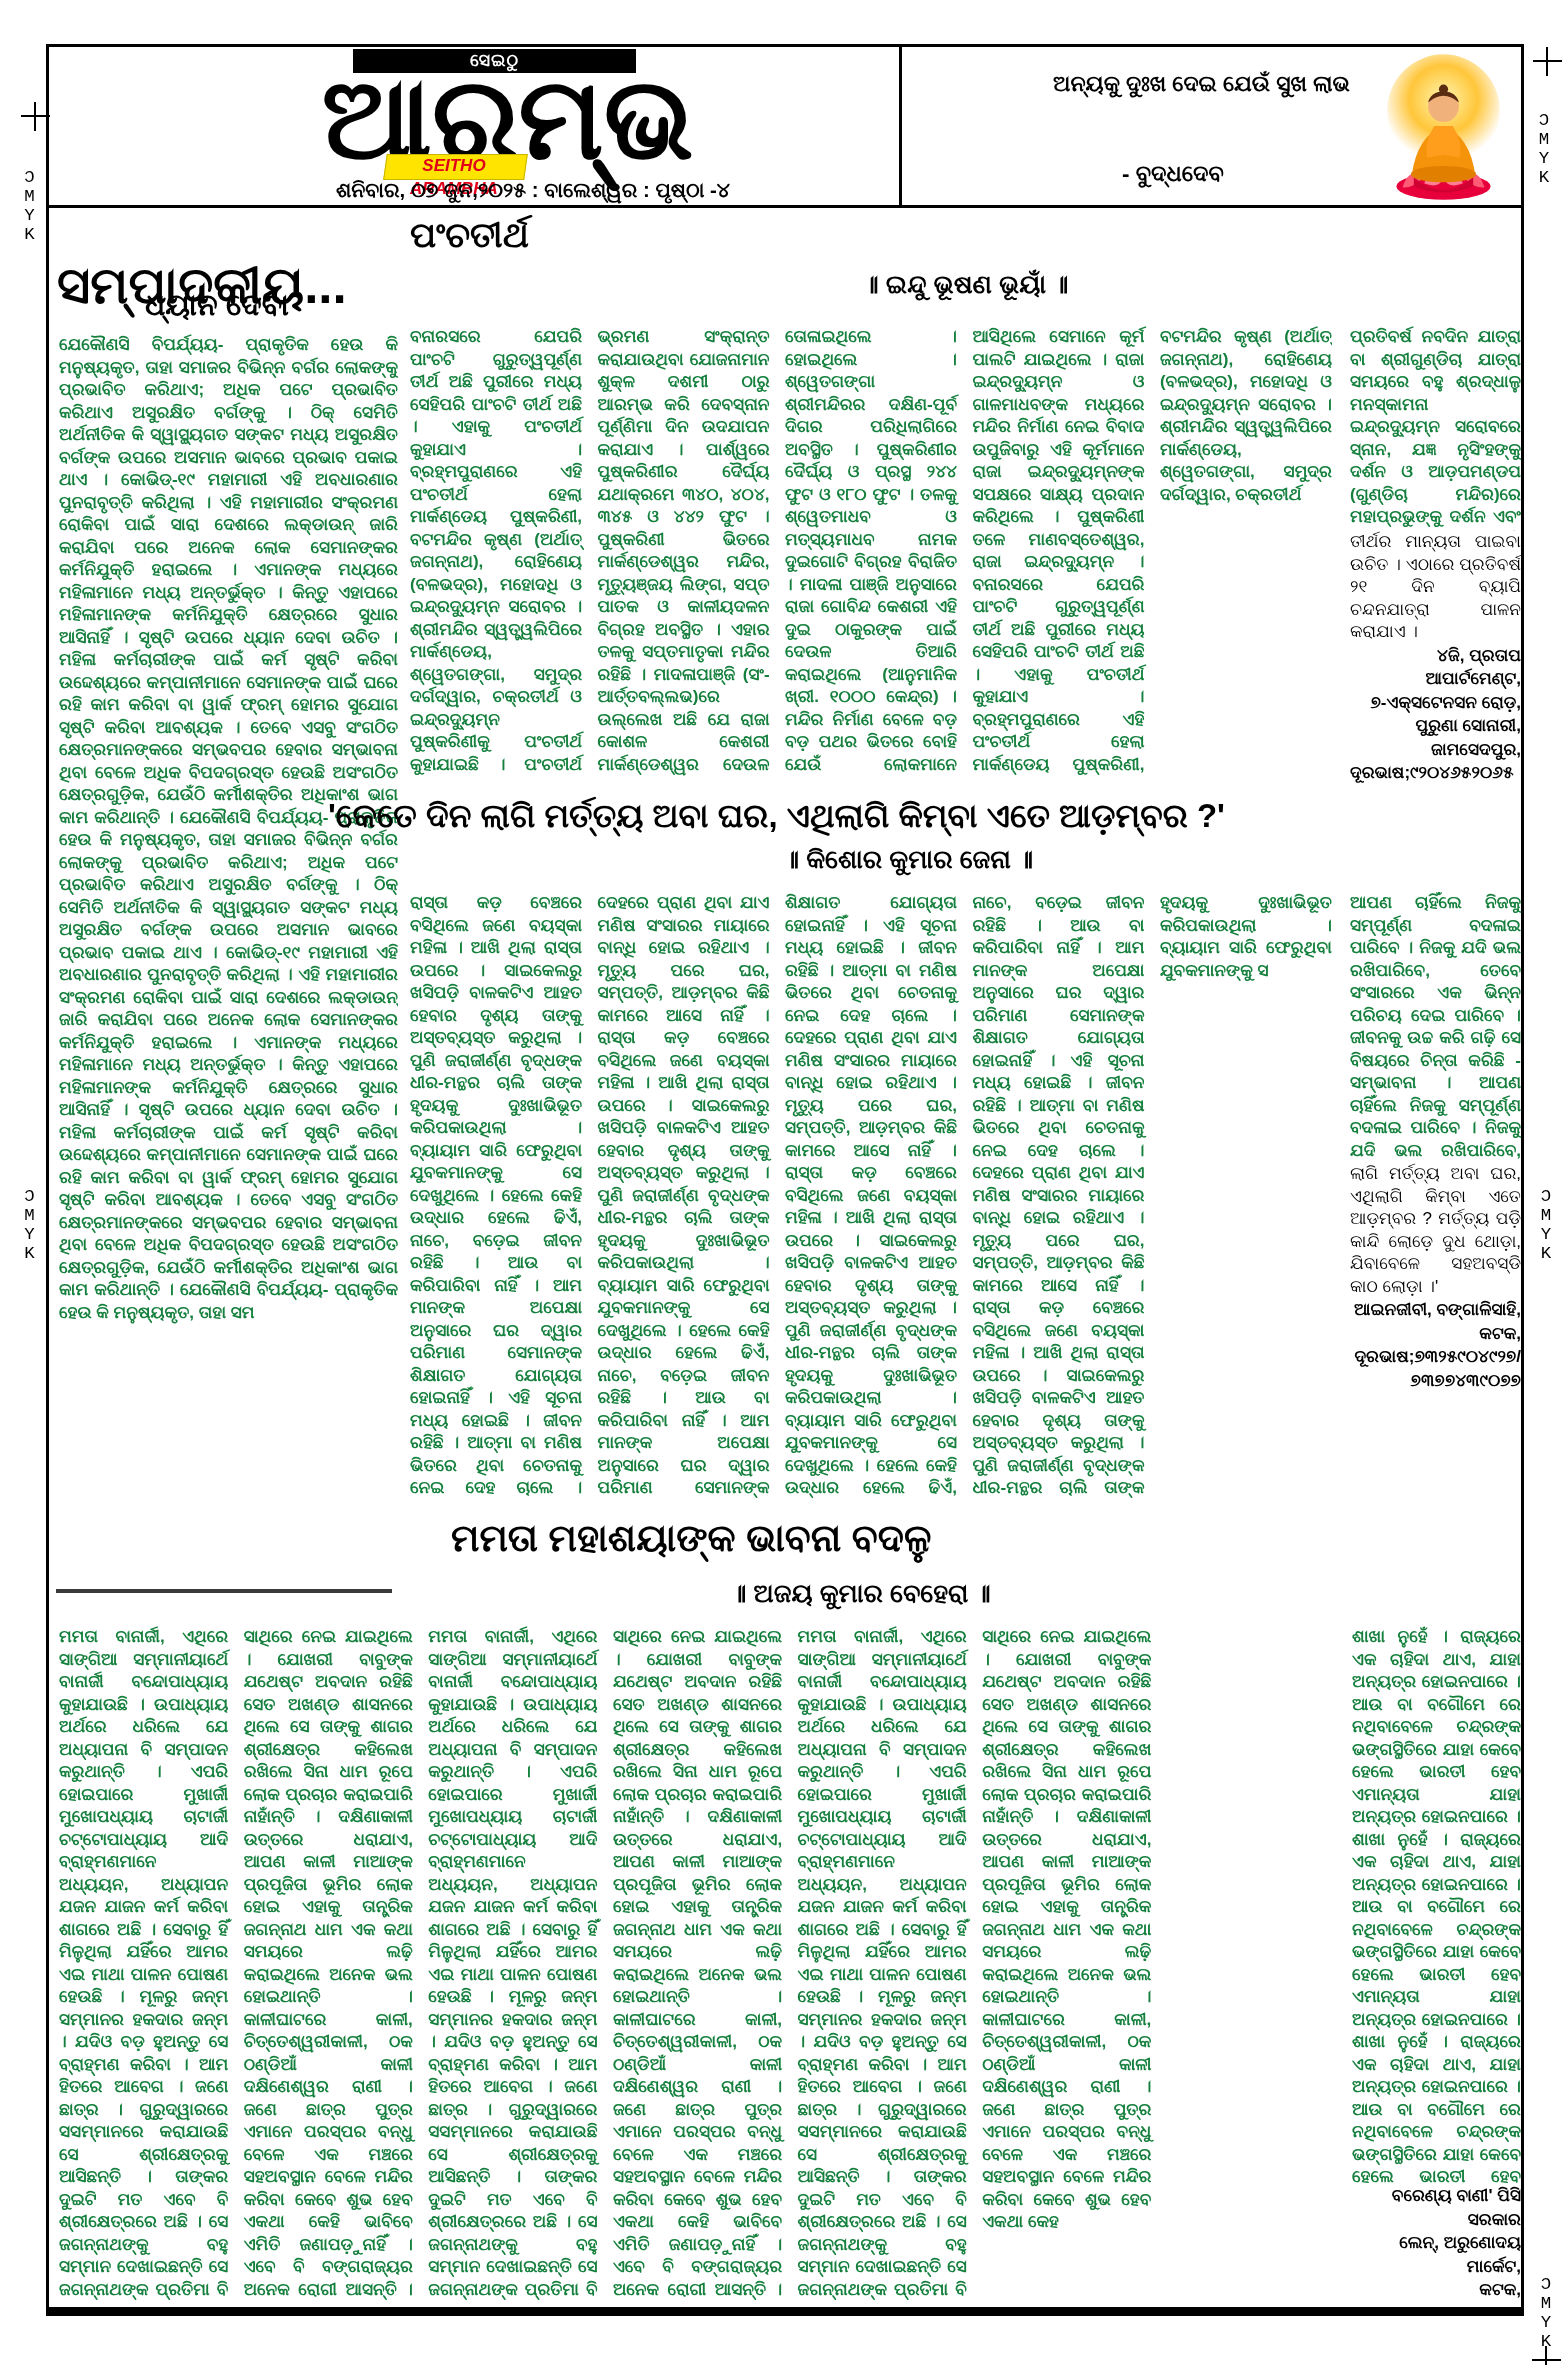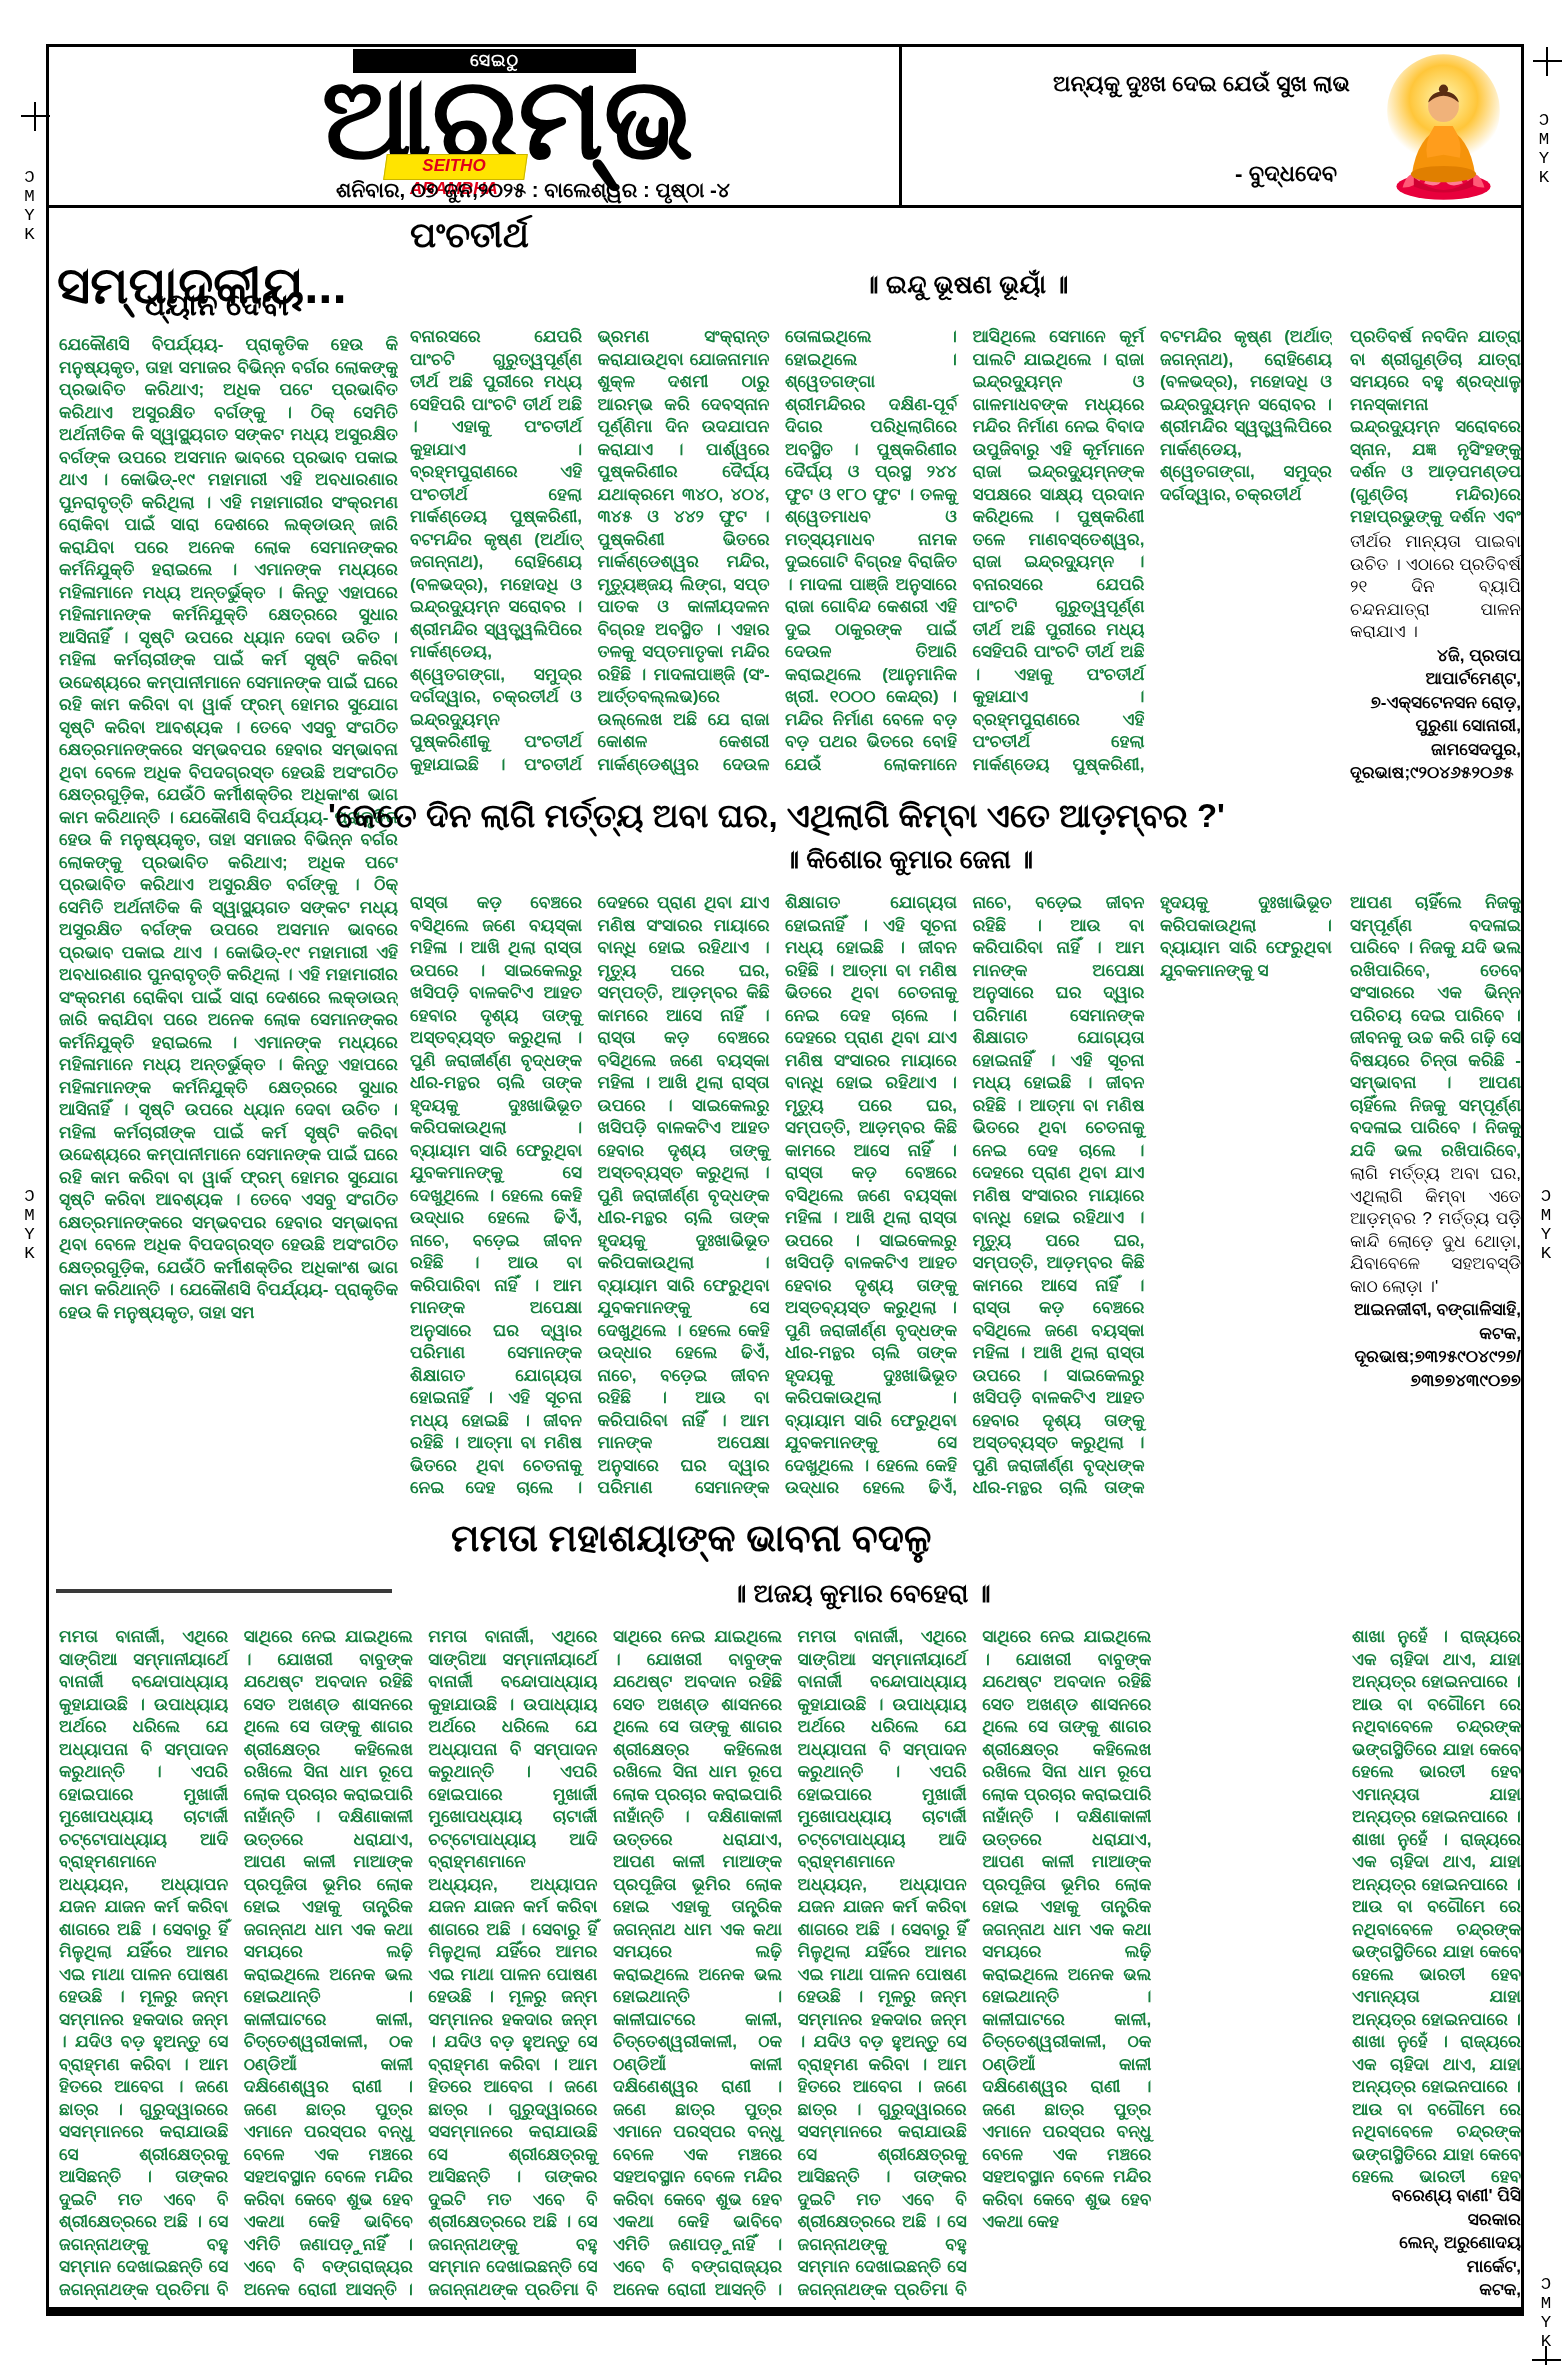--- a/index.html
+++ b/index.html
@@ -13,21 +13,21 @@
   
   .mast-bar{left:353px;top:49px;width:283px;height:23.6px;background:#000;color:#fff;
             text-align:center;font-size:17.4px;font-weight:bold;line-height:23.6px;letter-spacing:1px;}
   .logo{left:318px;top:60px;width:379px;text-align:center;font-size:114px;font-weight:900;line-height:118px;}
   .badge{left:385px;top:154px;width:139px;height:23.6px;background:#ffe400;transform:skewX(-8deg);
          border:1px solid #c9b400;text-align:center;line-height:22.5px;}
   .badge span{display:inline-block;transform:skewX(8deg);color:#e1001a;font-size:17px;font-weight:bold;font-style:italic;}
   .dateline{left:277px;top:178px;width:512px;text-align:center;font-size:20.5px;font-weight:bold;}
   
   .quote-l{text-align:center;font-size:22px;font-weight:bold;}
-  .quote-attr{text-align:right;font-size:22.5px;font-weight:bold;}
+  .quote-attr{text-align:left;font-size:22.5px;font-weight:bold;}
   
   .ed-head{left:57px;top:214px;width:359px;font-size:51px;font-weight:900;line-height:1.1;margin-top:44px;}
   .ed-sub{left:48px;top:288px;width:338px;text-align:center;font-size:30px;font-weight:bold;}
   .sec-head{text-align:left;font-weight:900;}
   .byline{text-align:center;font-weight:bold;font-size:25.6px;}
   
   .body-txt{font-size:17px;line-height:22.5px;text-align:justify;overflow:hidden;color:#15803d;font-weight:bold;}
   .cols5{column-count:5;column-gap:15.4px;column-fill:auto;}
   .cols7{column-count:7;column-gap:15.4px;column-fill:auto;}
   .lastcol{overflow:hidden;}

